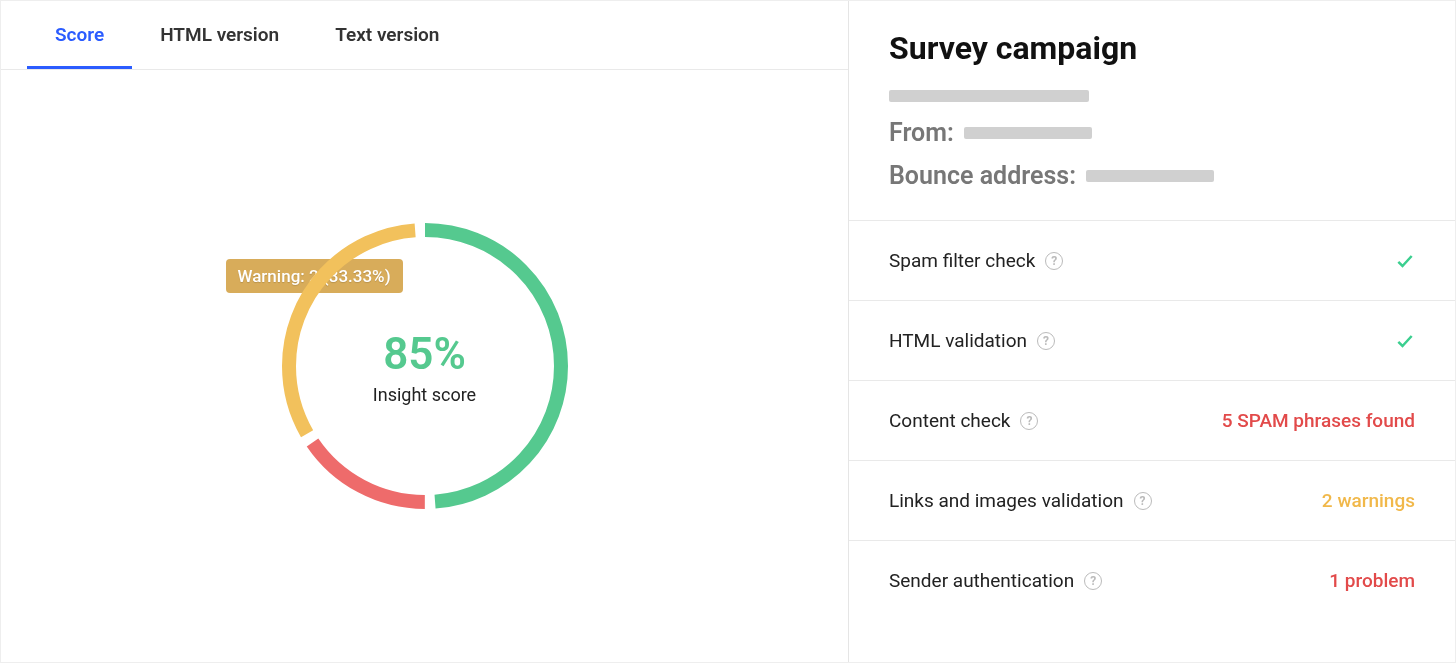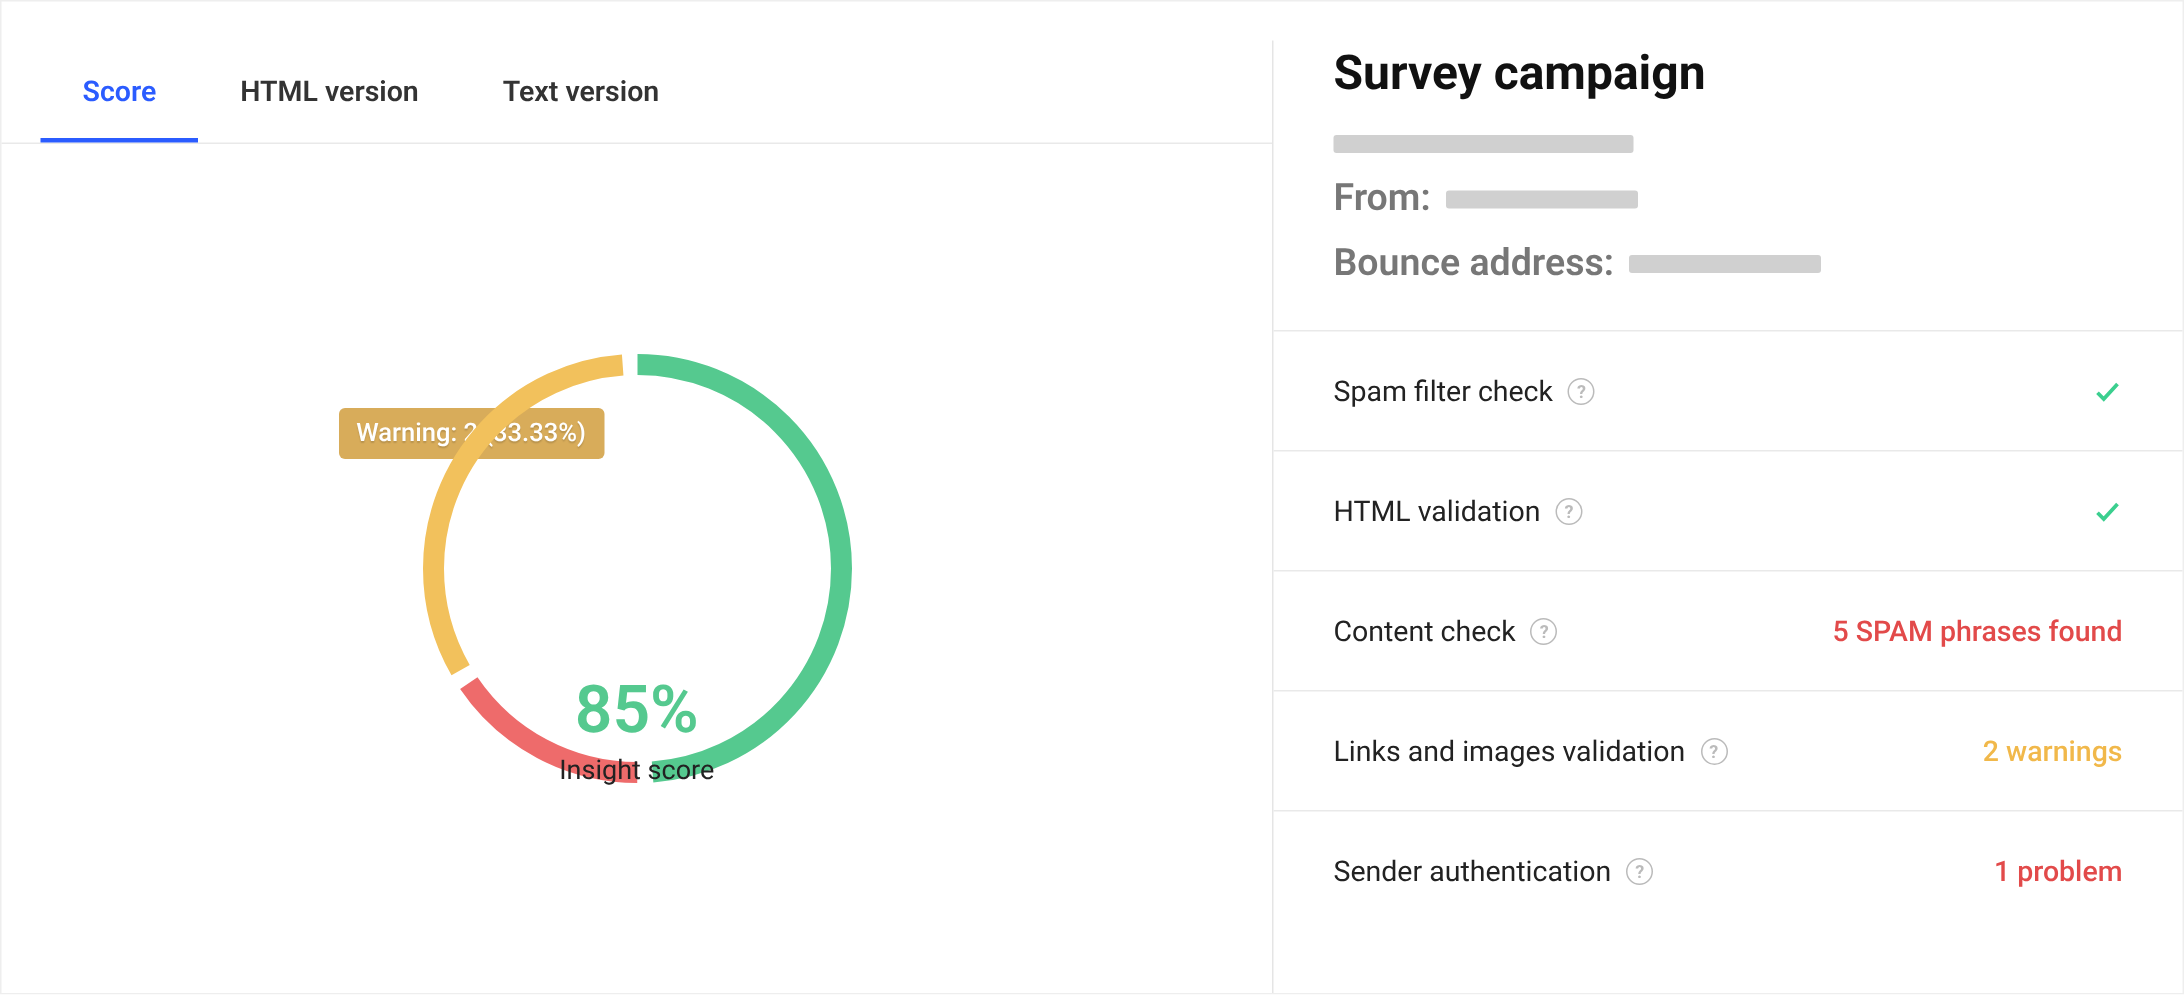--- a/index.html
+++ b/index.html
@@ -1,29 +1,29 @@
 <!DOCTYPE html>
 <html><head>
 <meta charset="utf-8">
 <style>
   * { box-sizing: border-box; margin: 0; padding: 0; }
   body { font-family: -apple-system, BlinkMacSystemFont, "Segoe UI", Roboto, Helvetica, Arial, sans-serif; color:#222; background:#fff; }
   .page { width:1456px; height:663px; border:1px solid #eee; display:flex; }
-  .left { width:848px; border-right:1px solid #e5e5e5; display:flex; flex-direction:column;margin-top:26px; }
+  .left { width:848px; border-right:1px solid #e5e5e5; display:flex; flex-direction:column; }
   .right { flex:1; }
 
   .tabs { display:flex; border-bottom:1px solid #e9e9e9; padding-left:26px; }
   .tab { padding:22px 28px 20px 28px; font-size:19px; color:#333; font-weight:600; cursor:pointer; border-bottom:3px solid transparent; }
   .tab.active { color:#2b5cff; border-bottom-color:#2b5cff; }
 
   .chart-area { flex:1; display:flex; align-items:center; justify-content:center; position:relative; }
   .donut-wrap { position:relative; width:290px; height:290px; }
   .donut { transform: rotate(-90deg); }
   .donut circle { fill:none; stroke-width:14; }
-  .center-text { position:absolute; inset:0; display:flex; flex-direction:column; align-items:center; justify-content:flex-end; gap:4px; }
+  .center-text { position:absolute; inset:0; display:flex; flex-direction:column; align-items:center; justify-content:center; gap:4px; }
   .score-pct { font-size:44px; font-weight:600; color:#55c98f; }
   .score-label { font-size:18px; color:#222; }
 
   .tooltip { position:absolute; left:-54px; top:38px; background:#d8ac5a; color:#fff; padding:7px 12px; border-radius:4px; font-size:17px; font-weight:500; text-shadow:0 1px 1px rgba(0,0,0,.15); }
 
   .right-head { padding:28px 40px 30px 40px; }
   .campaign-title { font-size:32px; font-weight:700; color:#111; margin-bottom:18px; }
   .redact { display:inline-block; background:#d0d0d0; border-radius:2px; height:12px; vertical-align:middle; }
   .redact.r1 { width:200px; }
   .redact.r2 { width:128px; }

